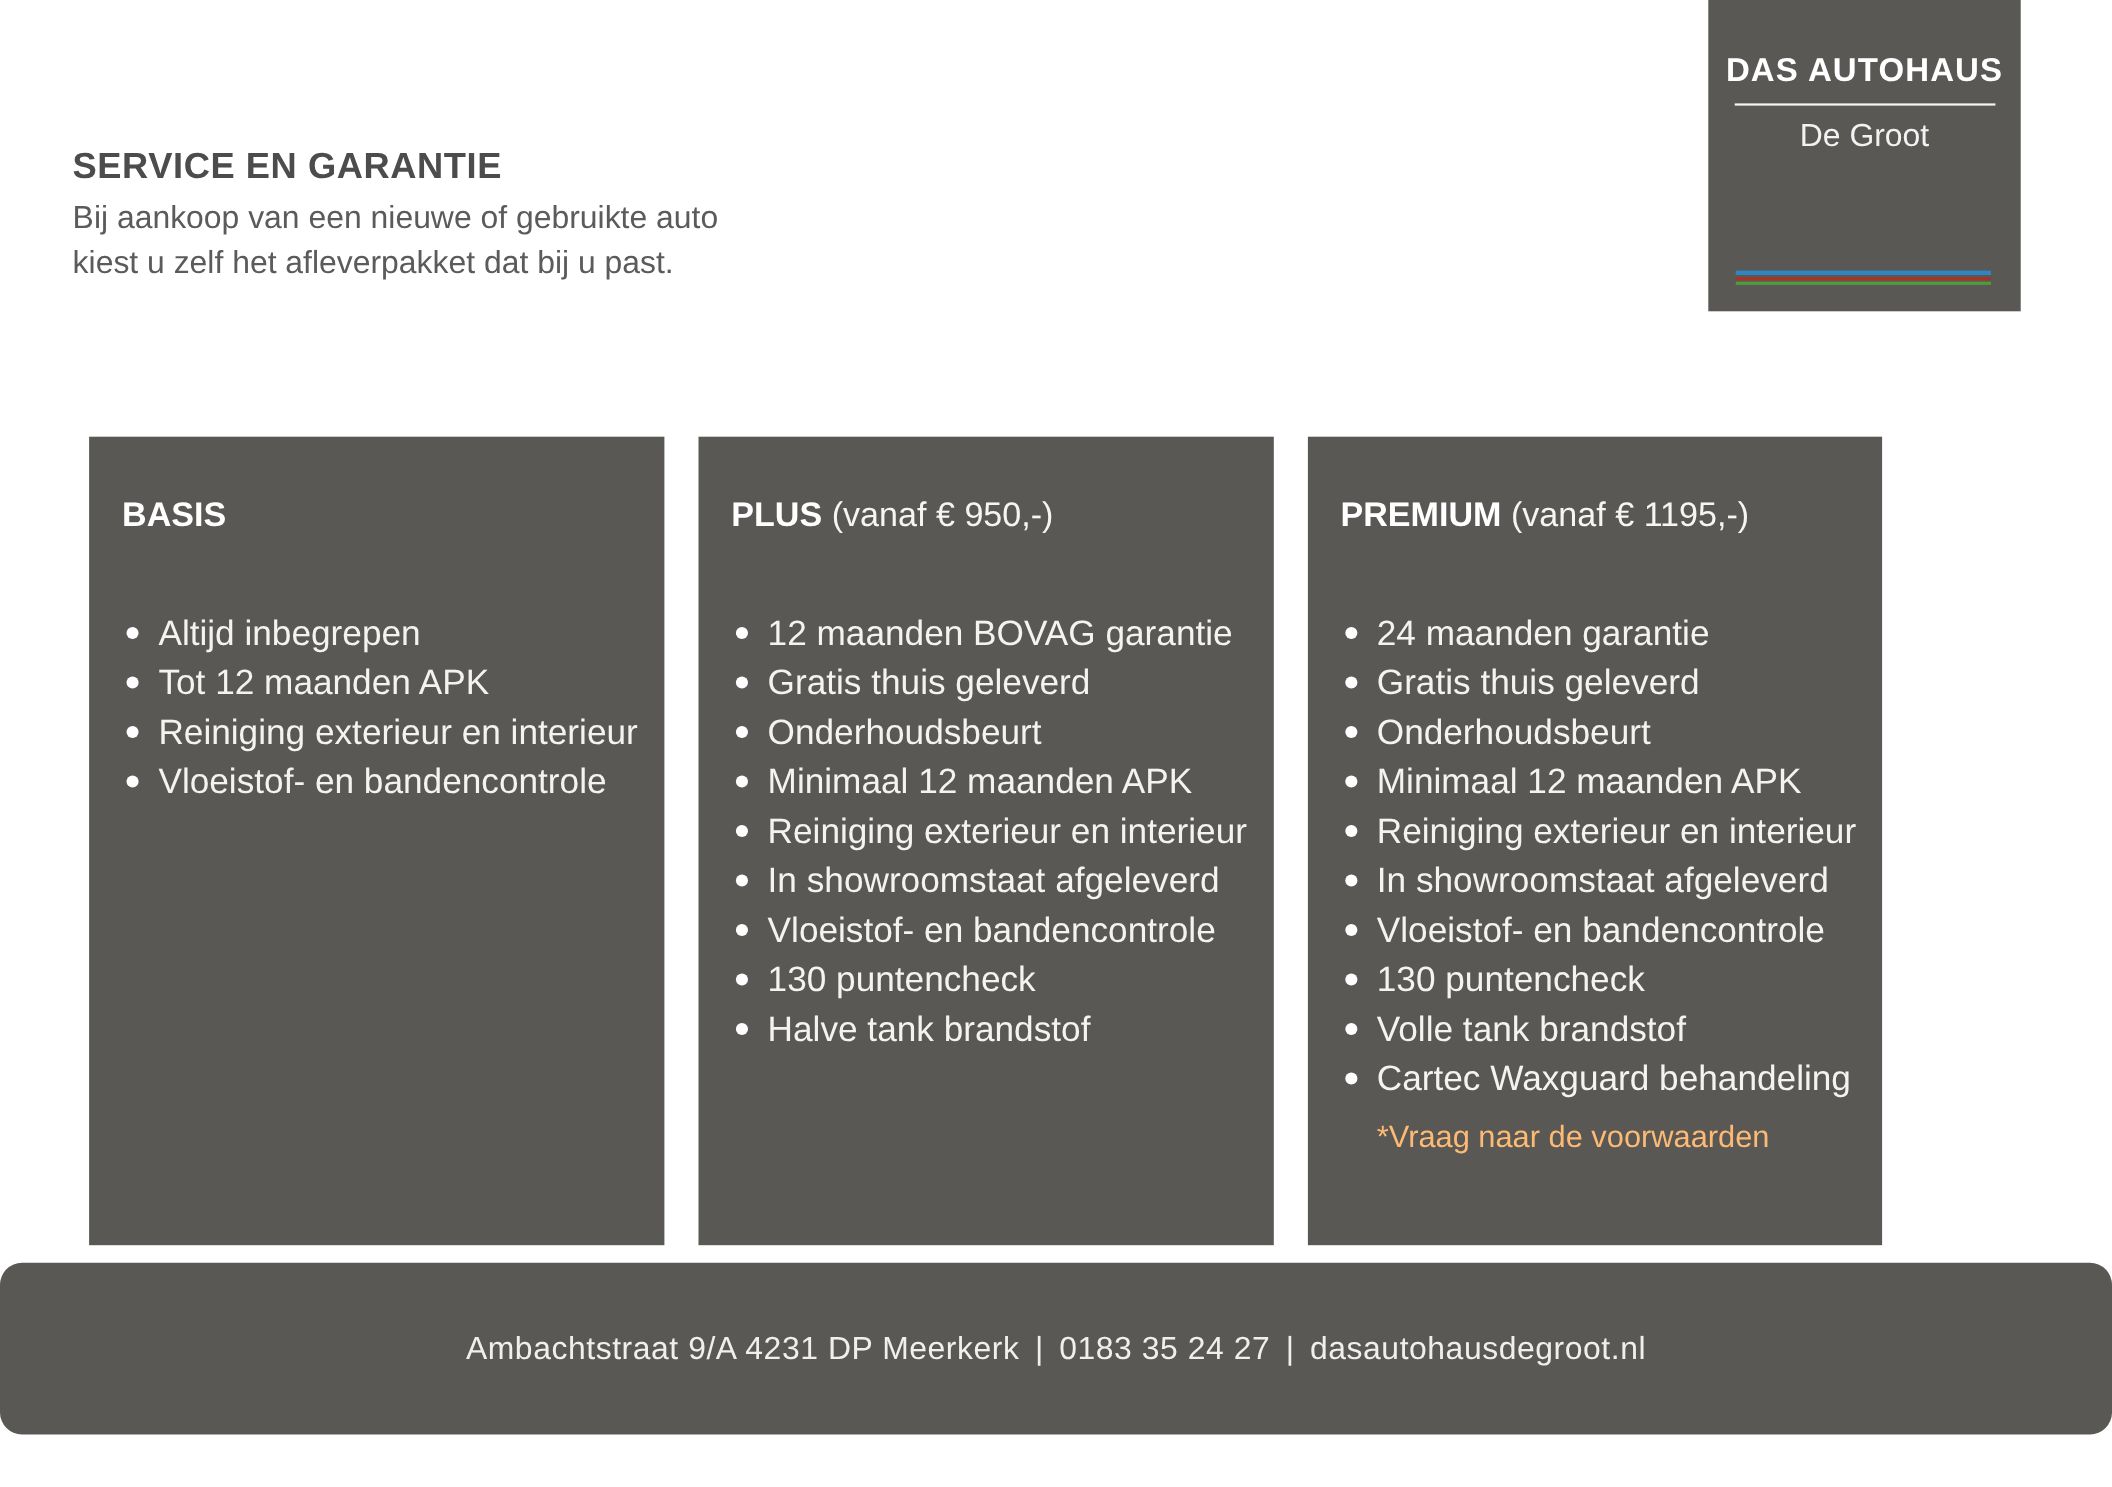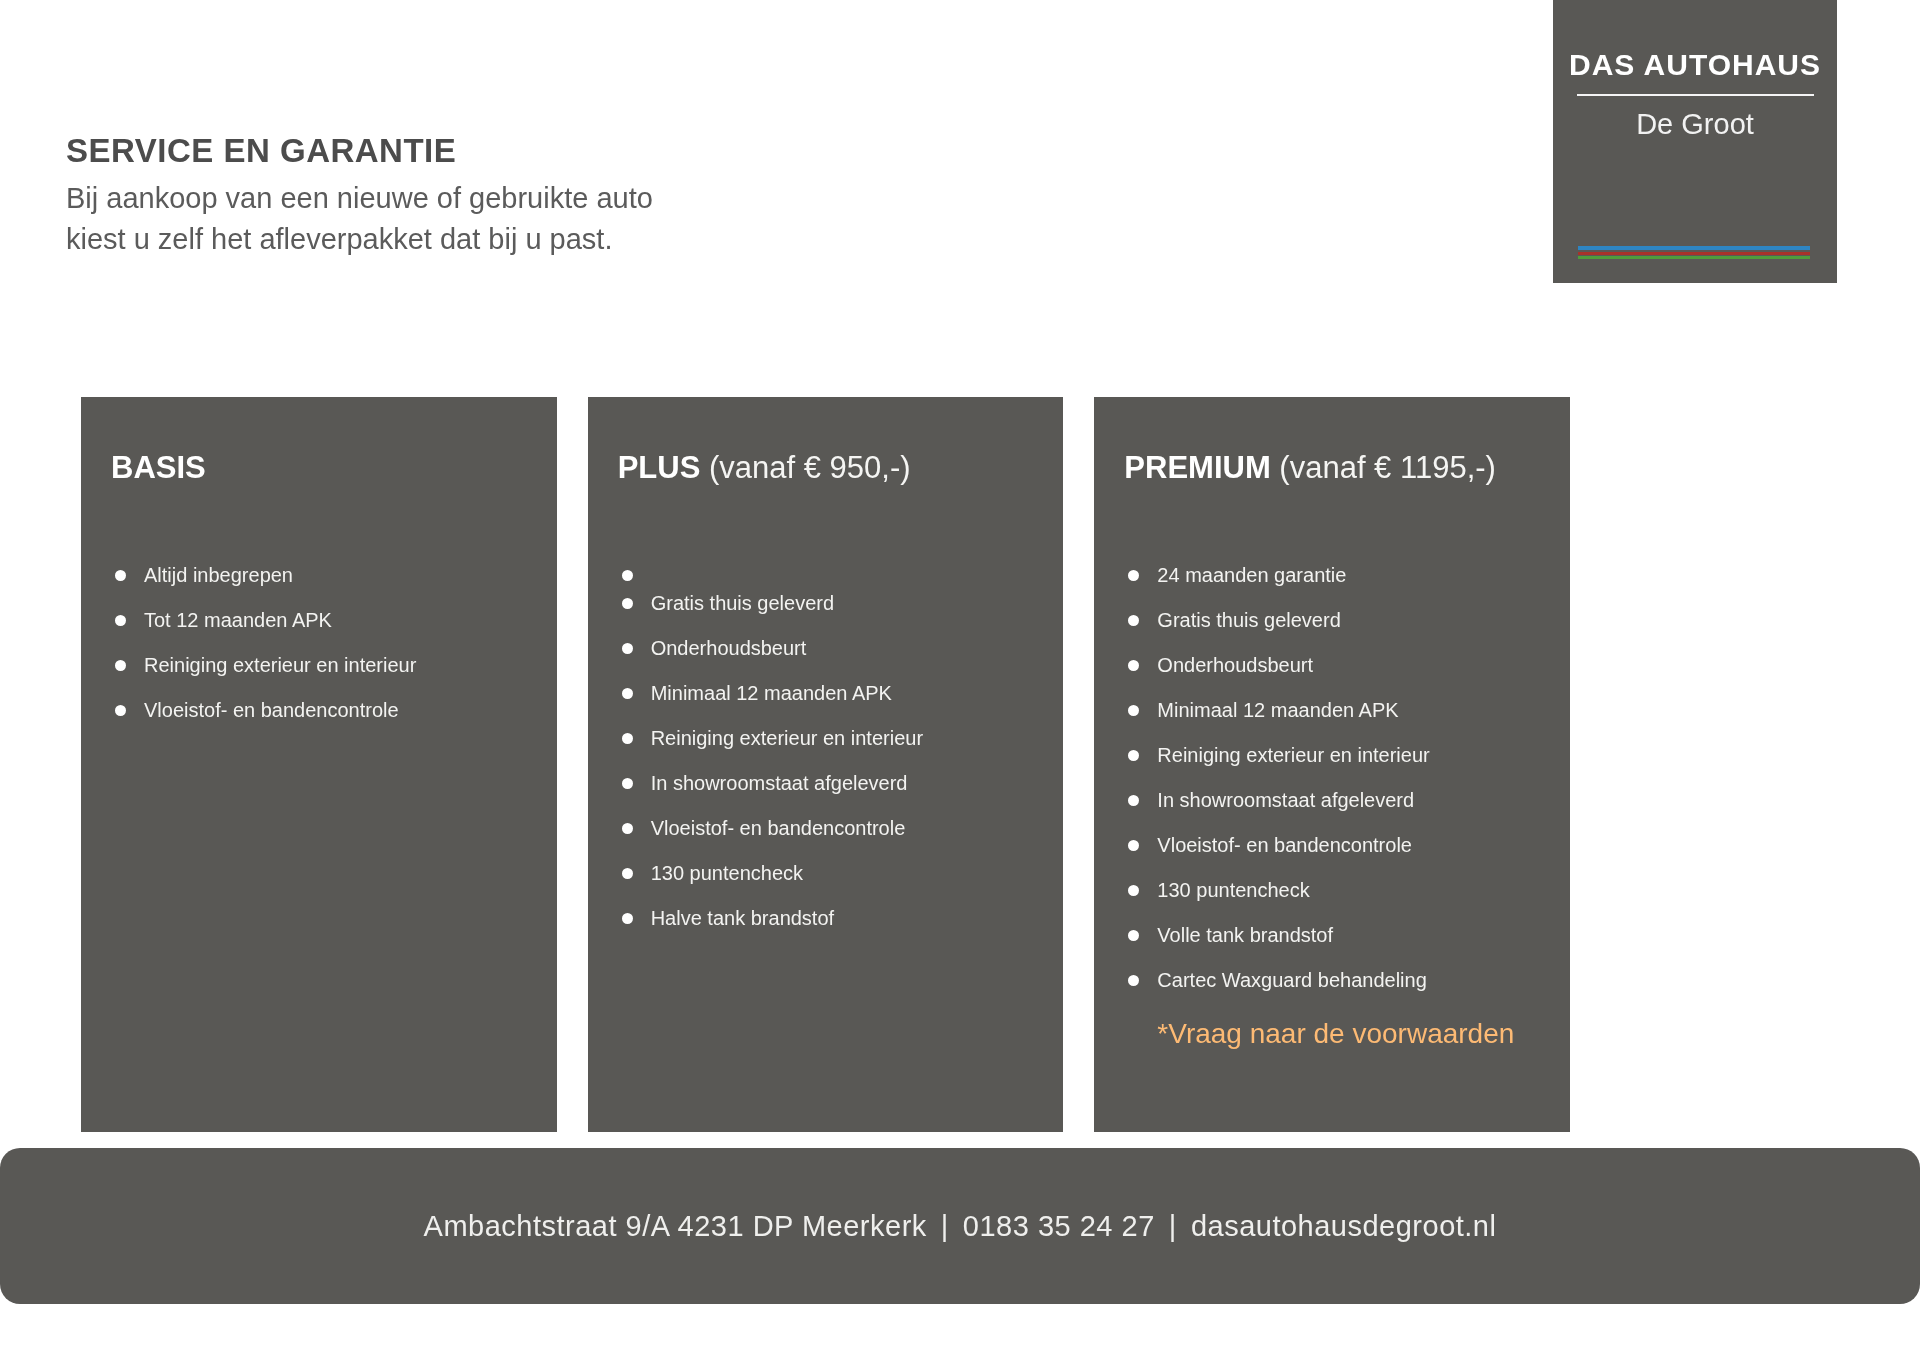--- a/index.html
+++ b/index.html
@@ -102,21 +102,21 @@
   .card-title-bold { font-weight: bold; }
   .card-title-rest { font-weight: normal; color: #f5f5f3; }
   .card ul {
     list-style: none;
     margin: 66px 0 0 0;
     padding: 0;
   }
   .card li {
     display: flex;
     align-items: flex-start;
-    font-size: 20px;
+    font-size: 32px;
     line-height: 45px;
     white-space: nowrap;
   }
   .dot {
     flex: none;
     width: 11px;
     height: 11px;
     border-radius: 50%;
     background: #ffffff;
     margin: 17px 18px 0 4px;
@@ -200,20 +200,21 @@
           </li>
         </ul>
 
     </section>
 
     <section class="card">
       <h2><span class="card-title-bold">PLUS</span><span class="card-title-rest"> (vanaf € 950,-)</span></h2>
       <ul>
           <li>
             <span class="dot"></span>
+            <span>12 maanden BOVAG garantie</span>
           </li>
           <li>
             <span class="dot"></span>
             <span>Gratis thuis geleverd</span>
           </li>
           <li>
             <span class="dot"></span>
             <span>Onderhoudsbeurt</span>
           </li>
           <li>

